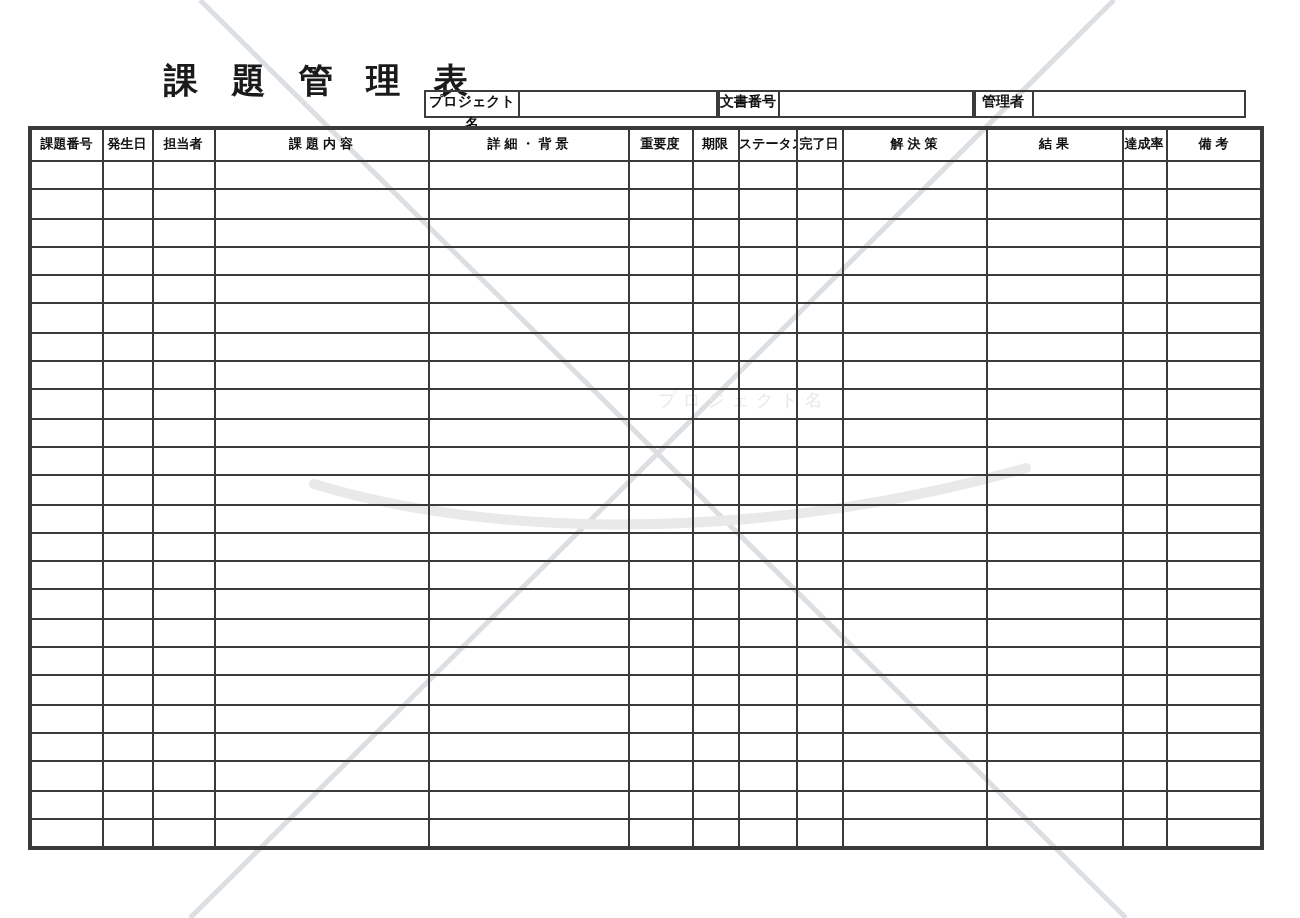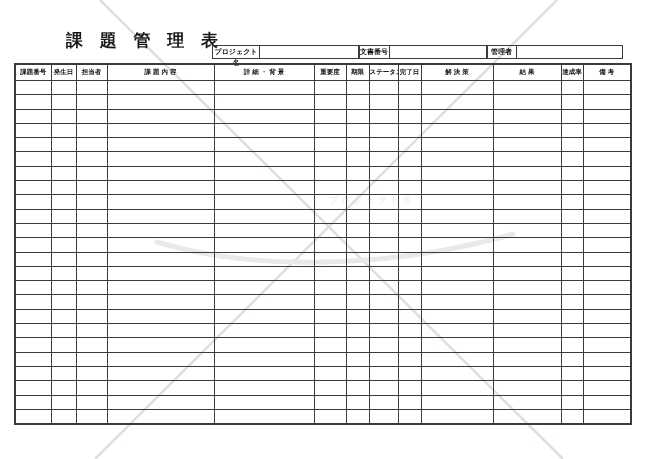--- a/index.html
+++ b/index.html
@@ -10,21 +10,21 @@
   }
   
   .diag { position:absolute; left:0; top:0; z-index:0; }
   .wm-line { stroke-width:2.5; }
   .wm-logo { position:absolute; left:145px; top:196px; width:380px; height:80px; z-index:0; }
   .wm-brand { position:absolute; left:86px; top:7px; font-size:44px; font-weight:bold; letter-spacing:1px; line-height:1; }
   .wm-kana  { position:absolute; left:184px; top:0px; font-size:9px; letter-spacing:3px; line-height:1; }
   .wm-swoosh { position:absolute; left:0; top:32px; }
   
   .title {
-    position:absolute; left:66px; top:29px; margin:0; z-index:1;
+    position:absolute; left:82px; top:29px; margin:0; z-index:1;
     font-size:17px; font-weight:bold; letter-spacing:6px; color:#1a1a1a; white-space:nowrap;
   }
   .info-bar { position:absolute; left:212px; top:45px; height:14px; display:flex; z-index:1; }
   .info-label, .info-value {
     box-sizing:border-box; border:1.5px solid var(--border); height:14px;
     line-height:11px; background:transparent;
   }
   .info-label + .info-value, .info-value + .info-label { margin-left:-1.5px; }
   .info-label { font-size:7px; font-weight:bold; text-align:center; color:#111; }
   .issues {

